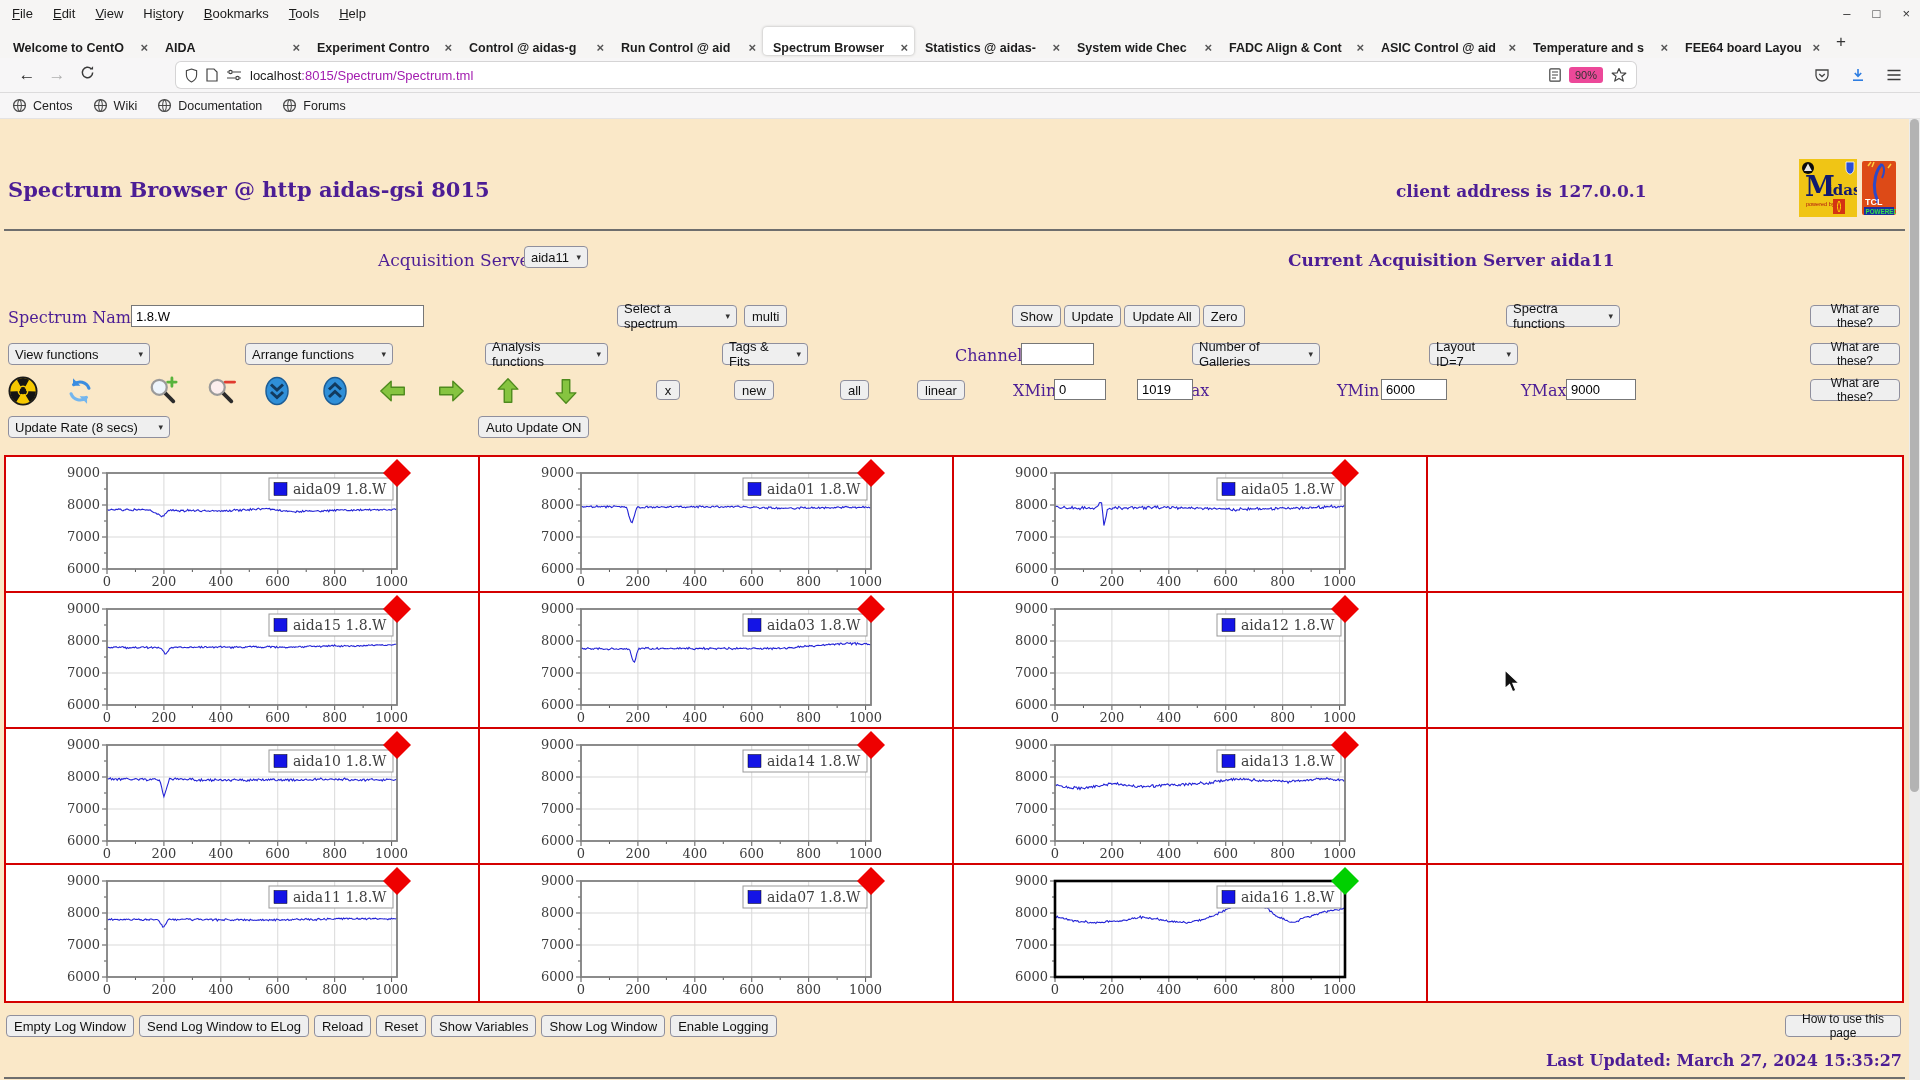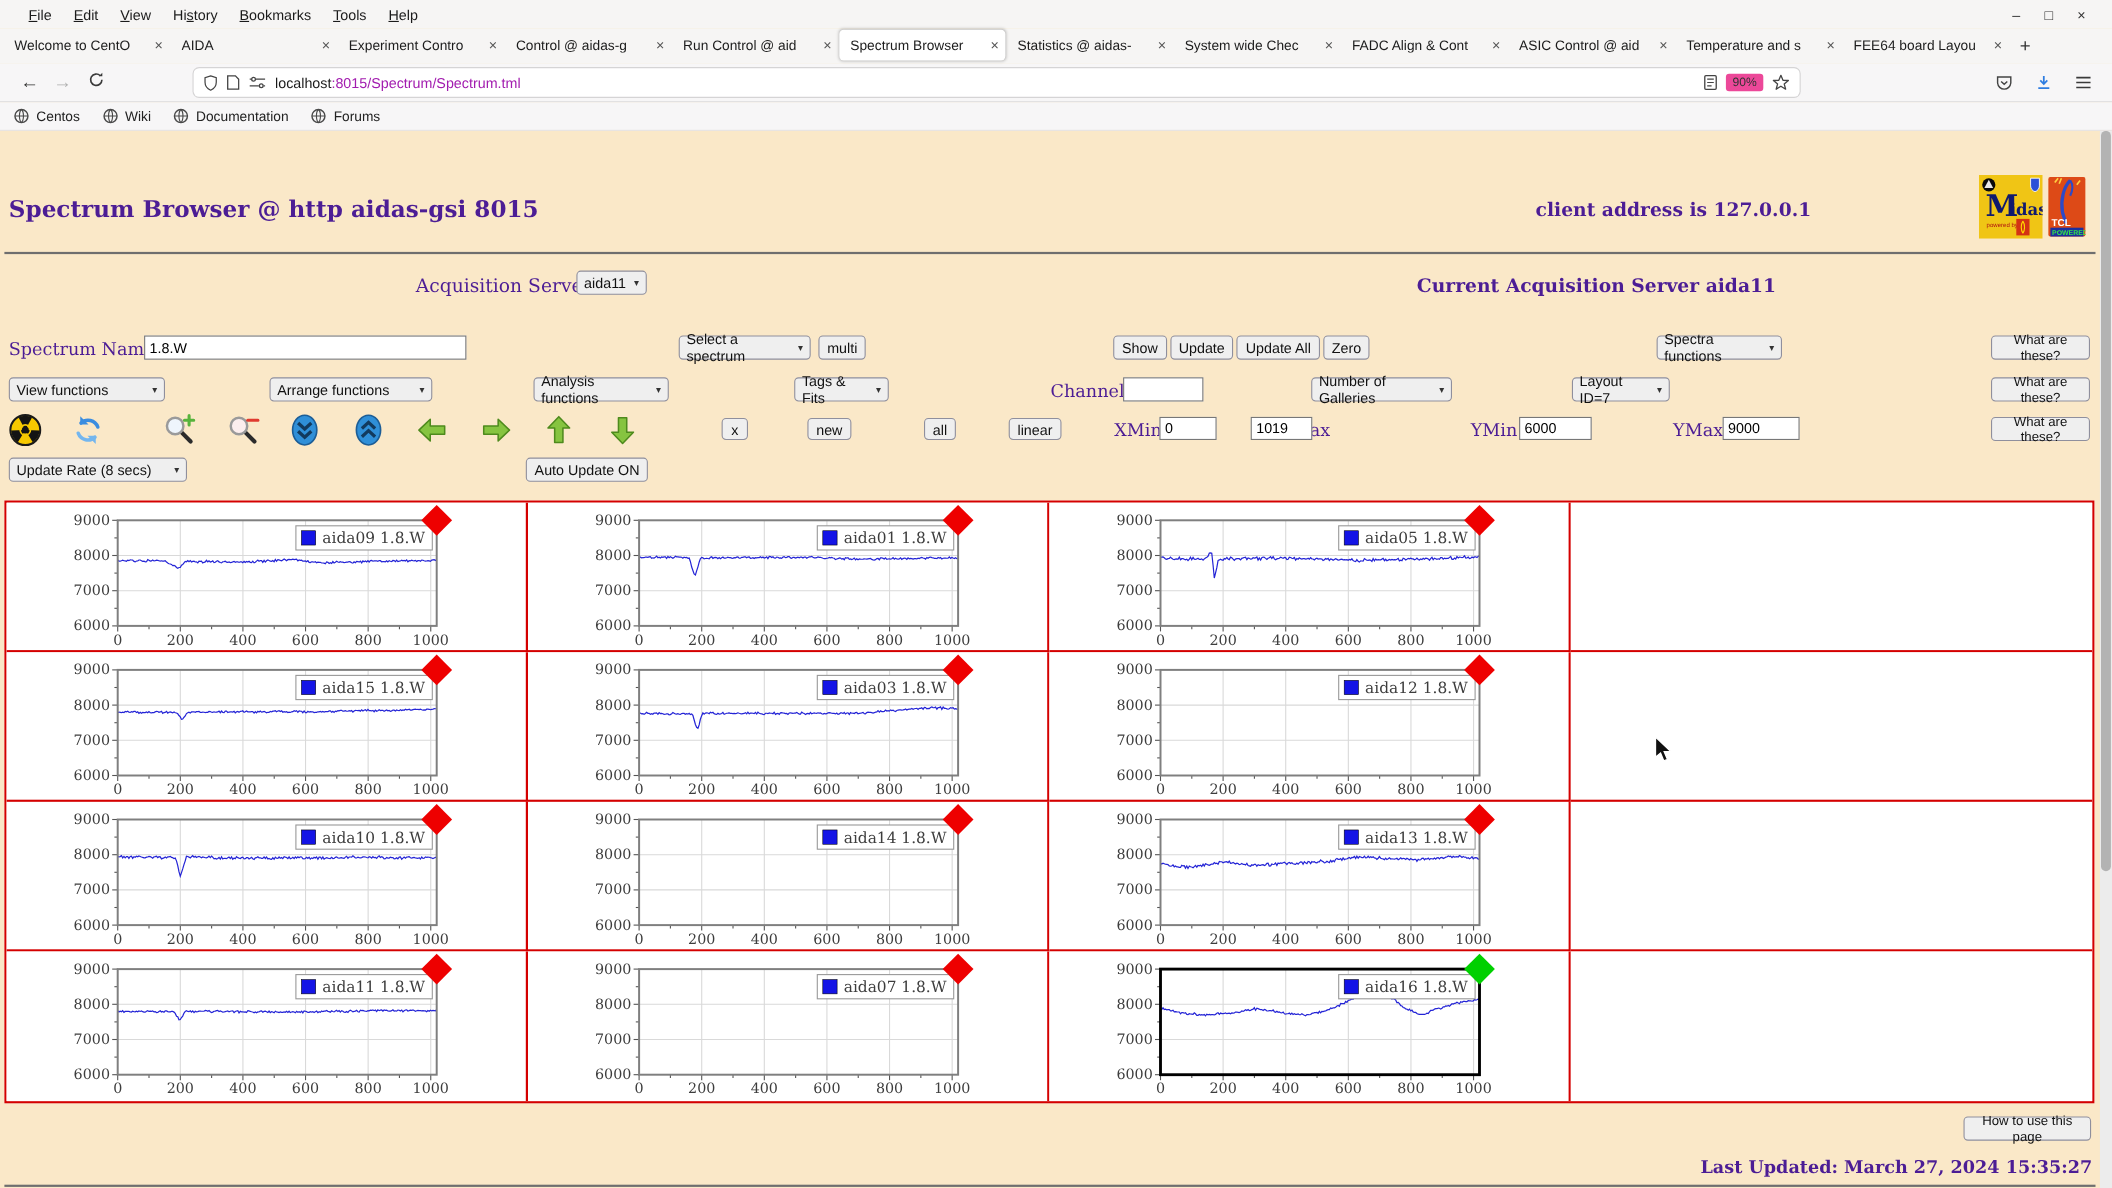--- a/index.html
+++ b/index.html
@@ -1,27 +1,27 @@
 <!DOCTYPE html>
 <html><head>
 <meta charset="utf-8">
 <style>
   * { margin:0; padding:0; box-sizing:border-box; }
   body { width:1920px; height:1080px; overflow:hidden; font-family:"Liberation Sans",sans-serif; }
   .screen { position:relative; width:1920px; height:1080px; background:#fae8c8; }
 
   
-  .menubar { height:26px; background:#f6f5f4; display:flex; align-items:center; padding:0 16px; font-size:13px; color:#1b1b1b; }
+  .menubar { height:26px; background:#f6f5f4; display:flex; align-items:center; padding:0 2px; font-size:13px; color:#1b1b1b; }
   .menubar-items { display:flex; }
   .menu-item { padding:2px 10px; cursor:default; }
   .win-controls { margin-left:auto; display:flex; gap:22px; padding-right:8px; font-size:13px; color:#333; }
   .win-controls span { cursor:default; }
 
   .tabbar { height:32px; background:#f6f5f4; display:flex; align-items:center; padding-left:2px; }
-  .tab { width:151px; height:28px; margin:2px 0 5px 1px; display:flex; align-items:center; padding:0 6px 0 10px; font-size:12.5px; color:#1c1c1c; border-radius:4px; flex:none; }
+  .tab { width:151px; height:28px; margin:2px 0 5px 1px; display:flex; align-items:flex-end; padding:0 6px 0 10px; font-size:12.5px; color:#1c1c1c; border-radius:4px; flex:none;font-weight:bold; }
   .tab.active { background:#fff; box-shadow:0 0 3px rgba(0,0,0,.3); }
   .tab-title { flex:1; white-space:nowrap; overflow:hidden; }
   .tab-close { color:#555; margin-left:3px; font-size:13px; }
   .newtab { width:30px; text-align:center; font-size:17px; color:#333; }
 
   .navbar { height:35px; background:#f7f6f7; border-bottom:1px solid #dcdbdc; display:flex; align-items:center; padding:0 12px; }
   .nav-btn { width:30px; text-align:center; font-size:17px; color:#2f2f2f; }
   .nav-btn.disabled { color:#b0b0b0; }
   .urlbar { width:1460px; height:26px; margin-left:74px; background:#fff; border-radius:5px; box-shadow:0 0 0 1px #d5d4d5; display:flex; align-items:center; padding:0 9px; gap:8px; }
   .url-text { font-size:13px; color:#1a1a1a; }
@@ -911,20 +911,29 @@
             <rect x="45" y="12" width="290" height="96" fill="none" stroke="#000" stroke-width="2.6"></rect>
             <rect x="207" y="17" width="124" height="22" fill="#fff" stroke="#999" stroke-width="1"></rect>
             <rect x="212" y="21.5" width="13" height="13" fill="#1414e6" stroke="#000" stroke-width="0.5"></rect>
             <text x="231" y="33" class="legend">aida16 1.8.W</text>
             <polygon points="335,-2 349,12 335,26 321,12" fill="#00d000"></polygon>
           </svg>
         </div>
         <div class="gcell"></div>
       </div>
 
+    <div class="log-row">
+        <button class="btn">Empty Log Window</button>
+        <button class="btn">Send Log Window to ELog</button>
+        <button class="btn">Reload</button>
+        <button class="btn">Reset</button>
+        <button class="btn">Show Variables</button>
+        <button class="btn">Show Log Window</button>
+        <button class="btn">Enable Logging</button>
+      </div>
     <button class="btn abs" style="left:1785px;top:896px;width:116px;font-size:12px">How to use this page</button>
 
     <div class="rser" style="left:1500px;top:932px;width:402px;text-align:right;font-size:16px;font-weight:bold">Last Updated: March 27, 2024 15:35:27</div>
     <div class="rule" style="top:958px"></div>
 
     <div class="scrollbar">
         <div class="scroll-thumb"></div>
       </div>
 
     <svg class="cursor" style="left:1504px;top:550px" width="19" height="26" viewBox="0 0 19 26">

